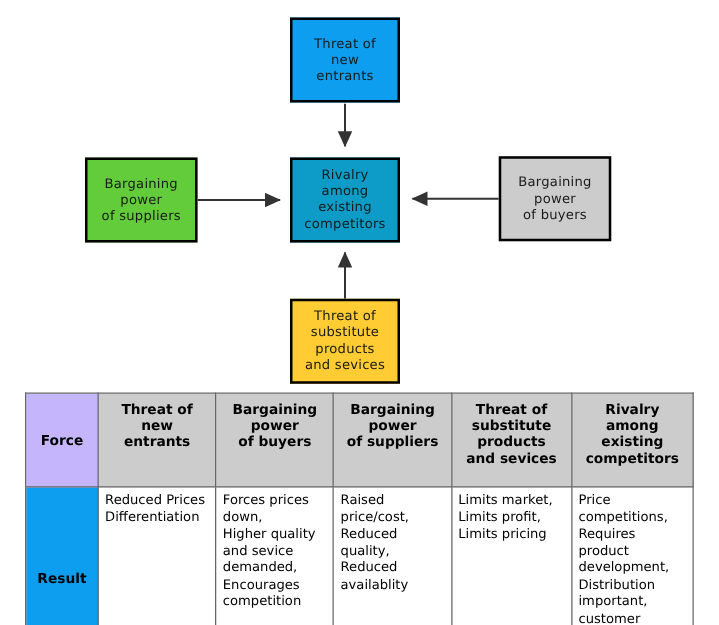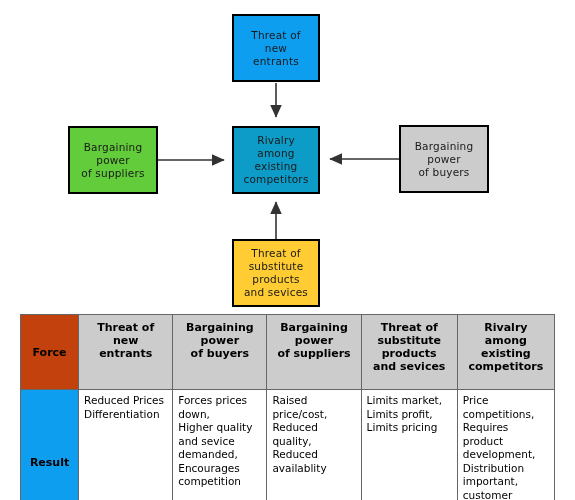--- a/index.html
+++ b/index.html
@@ -84,21 +84,21 @@
     text-align: center;
     font-size: 11px;
     font-weight: bold;
     line-height: 13px;
     color: #000000;
     white-space: pre-line;
     padding: 6px 3px 8px 3px !important;
     height: 60px;
   }
   .hdr-corner {
-    background: #c2410c;
+    background: #c4b5fd;
     text-align: center;
     vertical-align: middle !important;
     font-size: 11px;
     font-weight: bold;
     color: #000000;
   }
   .row-label {
     background: #0d9ef0;
     text-align: center;
     vertical-align: middle !important;

